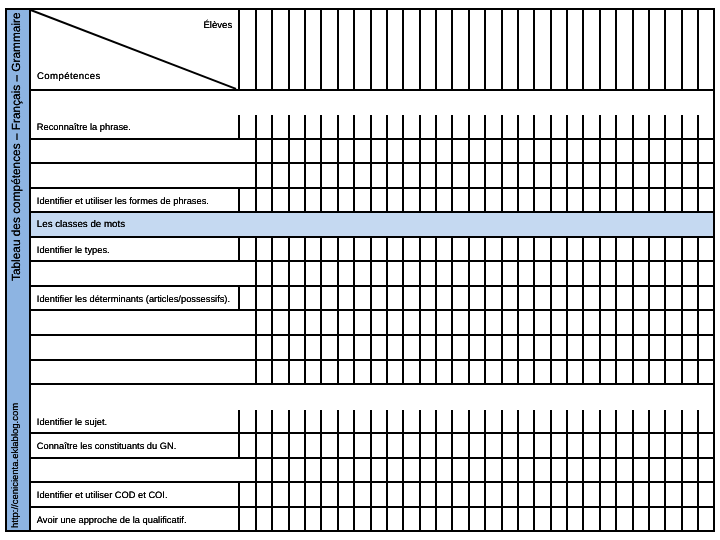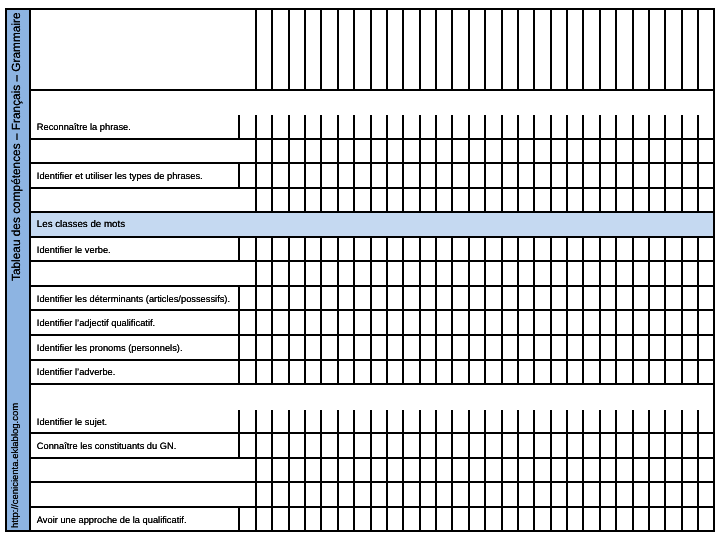--- a/index.html
+++ b/index.html
@@ -62,20 +62,27 @@
   <div id="table">
 
     <div id="sidecol">
       <span class="sidelabel" id="side-title">Tableau des compétences – Français – Grammaire</span>
       <span class="sidelabel" id="side-url">http://cenicienta.eklablog.com</span>
     </div>
 
     <div id="body">
 
       <div id="hdrrow">
+        <div id="hdrlabel">
+          <svg id="diag" width="209" height="82" viewBox="0 0 209 82">
+            <line x1="0" y1="0.1" x2="205" y2="78.9" stroke="#000" stroke-width="2"></line>
+          </svg>
+          <span id="eleves">Élèves</span>
+          <span id="competences">Compétences</span>
+        </div>
         <div class="cells" id="hdrcells">
             <div class="cell" style="left: 0px; width: 16.3793px;"></div>
             <div class="cell" style="left: 16.3793px; width: 16.3793px;"></div>
             <div class="cell" style="left: 32.7586px; width: 16.3793px;"></div>
             <div class="cell" style="left: 49.1379px; width: 16.3793px;"></div>
             <div class="cell" style="left: 65.5172px; width: 16.3793px;"></div>
             <div class="cell" style="left: 81.8966px; width: 16.3793px;"></div>
             <div class="cell" style="left: 98.2759px; width: 16.3793px;"></div>
             <div class="cell" style="left: 114.655px; width: 16.3793px;"></div>
             <div class="cell" style="left: 131.034px; width: 16.3793px;"></div>
@@ -247,21 +254,20 @@
             <div class="colrule" style="left: 359px;"></div>
             <div class="colrule" style="left: 375px;"></div>
             <div class="colrule" style="left: 392px;"></div>
             <div class="colrule" style="left: 408px;"></div>
             <div class="colrule" style="left: 424px;"></div>
             <div class="colrule" style="left: 441px;"></div>
             <div class="colrule" style="left: 457px;"></div>
           </div>
         </div>
         <div class="row" style="top: 153.89px; height: 24.53px;">
-          <div class="rowlabel" style="width: 209px;">Identifier et utiliser les types de phrases.</div>
           <div class="cells">
             <div class="cell" style="left: 0px; width: 16.3793px;"></div>
             <div class="cell" style="left: 16.3793px; width: 16.3793px;"></div>
             <div class="cell" style="left: 32.7586px; width: 16.3793px;"></div>
             <div class="cell" style="left: 49.1379px; width: 16.3793px;"></div>
             <div class="cell" style="left: 65.5172px; width: 16.3793px;"></div>
             <div class="cell" style="left: 81.8966px; width: 16.3793px;"></div>
             <div class="cell" style="left: 98.2759px; width: 16.3793px;"></div>
             <div class="cell" style="left: 114.655px; width: 16.3793px;"></div>
             <div class="cell" style="left: 131.034px; width: 16.3793px;"></div>
@@ -309,20 +315,21 @@
             <div class="colrule" style="left: 359px;"></div>
             <div class="colrule" style="left: 375px;"></div>
             <div class="colrule" style="left: 392px;"></div>
             <div class="colrule" style="left: 408px;"></div>
             <div class="colrule" style="left: 424px;"></div>
             <div class="colrule" style="left: 441px;"></div>
             <div class="colrule" style="left: 457px;"></div>
           </div>
         </div>
         <div class="row" style="top: 178.42px; height: 24.53px;">
+          <div class="rowlabel" style="width: 209px;">Identifier et utiliser les formes de phrases.</div>
           <div class="cells">
             <div class="cell" style="left: 0px; width: 16.3793px;"></div>
             <div class="cell" style="left: 16.3793px; width: 16.3793px;"></div>
             <div class="cell" style="left: 32.7586px; width: 16.3793px;"></div>
             <div class="cell" style="left: 49.1379px; width: 16.3793px;"></div>
             <div class="cell" style="left: 65.5172px; width: 16.3793px;"></div>
             <div class="cell" style="left: 81.8966px; width: 16.3793px;"></div>
             <div class="cell" style="left: 98.2759px; width: 16.3793px;"></div>
             <div class="cell" style="left: 114.655px; width: 16.3793px;"></div>
             <div class="cell" style="left: 131.034px; width: 16.3793px;"></div>
@@ -373,21 +380,21 @@
             <div class="colrule" style="left: 408px;"></div>
             <div class="colrule" style="left: 424px;"></div>
             <div class="colrule" style="left: 441px;"></div>
             <div class="colrule" style="left: 457px;"></div>
           </div>
         </div>
         <div class="row section" style="top: 202.95px; height: 24.53px;">
           <div class="rowlabel" style="width: 682px;">Les classes de mots</div>
         </div>
         <div class="row" style="top: 227.48px; height: 24.53px;">
-          <div class="rowlabel" style="width: 209px;">Identifier le verbe.</div>
+          <div class="rowlabel" style="width: 209px;">Identifier le types.</div>
           <div class="cells">
             <div class="cell" style="left: 0px; width: 16.3793px;"></div>
             <div class="cell" style="left: 16.3793px; width: 16.3793px;"></div>
             <div class="cell" style="left: 32.7586px; width: 16.3793px;"></div>
             <div class="cell" style="left: 49.1379px; width: 16.3793px;"></div>
             <div class="cell" style="left: 65.5172px; width: 16.3793px;"></div>
             <div class="cell" style="left: 81.8966px; width: 16.3793px;"></div>
             <div class="cell" style="left: 98.2759px; width: 16.3793px;"></div>
             <div class="cell" style="left: 114.655px; width: 16.3793px;"></div>
             <div class="cell" style="left: 131.034px; width: 16.3793px;"></div>
@@ -558,21 +565,20 @@
             <div class="colrule" style="left: 359px;"></div>
             <div class="colrule" style="left: 375px;"></div>
             <div class="colrule" style="left: 392px;"></div>
             <div class="colrule" style="left: 408px;"></div>
             <div class="colrule" style="left: 424px;"></div>
             <div class="colrule" style="left: 441px;"></div>
             <div class="colrule" style="left: 457px;"></div>
           </div>
         </div>
         <div class="row" style="top: 301.07px; height: 24.53px;">
-          <div class="rowlabel" style="width: 209px;">Identifier l’adjectif qualificatif.</div>
           <div class="cells">
             <div class="cell" style="left: 0px; width: 16.3793px;"></div>
             <div class="cell" style="left: 16.3793px; width: 16.3793px;"></div>
             <div class="cell" style="left: 32.7586px; width: 16.3793px;"></div>
             <div class="cell" style="left: 49.1379px; width: 16.3793px;"></div>
             <div class="cell" style="left: 65.5172px; width: 16.3793px;"></div>
             <div class="cell" style="left: 81.8966px; width: 16.3793px;"></div>
             <div class="cell" style="left: 98.2759px; width: 16.3793px;"></div>
             <div class="cell" style="left: 114.655px; width: 16.3793px;"></div>
             <div class="cell" style="left: 131.034px; width: 16.3793px;"></div>
@@ -620,21 +626,20 @@
             <div class="colrule" style="left: 359px;"></div>
             <div class="colrule" style="left: 375px;"></div>
             <div class="colrule" style="left: 392px;"></div>
             <div class="colrule" style="left: 408px;"></div>
             <div class="colrule" style="left: 424px;"></div>
             <div class="colrule" style="left: 441px;"></div>
             <div class="colrule" style="left: 457px;"></div>
           </div>
         </div>
         <div class="row" style="top: 325.6px; height: 24.53px;">
-          <div class="rowlabel" style="width: 209px;">Identifier les pronoms (personnels).</div>
           <div class="cells">
             <div class="cell" style="left: 0px; width: 16.3793px;"></div>
             <div class="cell" style="left: 16.3793px; width: 16.3793px;"></div>
             <div class="cell" style="left: 32.7586px; width: 16.3793px;"></div>
             <div class="cell" style="left: 49.1379px; width: 16.3793px;"></div>
             <div class="cell" style="left: 65.5172px; width: 16.3793px;"></div>
             <div class="cell" style="left: 81.8966px; width: 16.3793px;"></div>
             <div class="cell" style="left: 98.2759px; width: 16.3793px;"></div>
             <div class="cell" style="left: 114.655px; width: 16.3793px;"></div>
             <div class="cell" style="left: 131.034px; width: 16.3793px;"></div>
@@ -682,21 +687,20 @@
             <div class="colrule" style="left: 359px;"></div>
             <div class="colrule" style="left: 375px;"></div>
             <div class="colrule" style="left: 392px;"></div>
             <div class="colrule" style="left: 408px;"></div>
             <div class="colrule" style="left: 424px;"></div>
             <div class="colrule" style="left: 441px;"></div>
             <div class="colrule" style="left: 457px;"></div>
           </div>
         </div>
         <div class="row" style="top: 350.13px; height: 24.53px;">
-          <div class="rowlabel" style="width: 209px;">Identifier l’adverbe.</div>
           <div class="cells">
             <div class="cell" style="left: 0px; width: 16.3793px;"></div>
             <div class="cell" style="left: 16.3793px; width: 16.3793px;"></div>
             <div class="cell" style="left: 32.7586px; width: 16.3793px;"></div>
             <div class="cell" style="left: 49.1379px; width: 16.3793px;"></div>
             <div class="cell" style="left: 65.5172px; width: 16.3793px;"></div>
             <div class="cell" style="left: 81.8966px; width: 16.3793px;"></div>
             <div class="cell" style="left: 98.2759px; width: 16.3793px;"></div>
             <div class="cell" style="left: 114.655px; width: 16.3793px;"></div>
             <div class="cell" style="left: 131.034px; width: 16.3793px;"></div>
@@ -929,20 +933,21 @@
             <div class="colrule" style="left: 359px;"></div>
             <div class="colrule" style="left: 375px;"></div>
             <div class="colrule" style="left: 392px;"></div>
             <div class="colrule" style="left: 408px;"></div>
             <div class="colrule" style="left: 424px;"></div>
             <div class="colrule" style="left: 441px;"></div>
             <div class="colrule" style="left: 457px;"></div>
           </div>
         </div>
         <div class="row" style="top: 472.78px; height: 24.53px;">
+          <div class="rowlabel" style="width: 209px;">Identifier et utiliser COD et COI.</div>
           <div class="cells">
             <div class="cell" style="left: 0px; width: 16.3793px;"></div>
             <div class="cell" style="left: 16.3793px; width: 16.3793px;"></div>
             <div class="cell" style="left: 32.7586px; width: 16.3793px;"></div>
             <div class="cell" style="left: 49.1379px; width: 16.3793px;"></div>
             <div class="cell" style="left: 65.5172px; width: 16.3793px;"></div>
             <div class="cell" style="left: 81.8966px; width: 16.3793px;"></div>
             <div class="cell" style="left: 98.2759px; width: 16.3793px;"></div>
             <div class="cell" style="left: 114.655px; width: 16.3793px;"></div>
             <div class="cell" style="left: 131.034px; width: 16.3793px;"></div>

